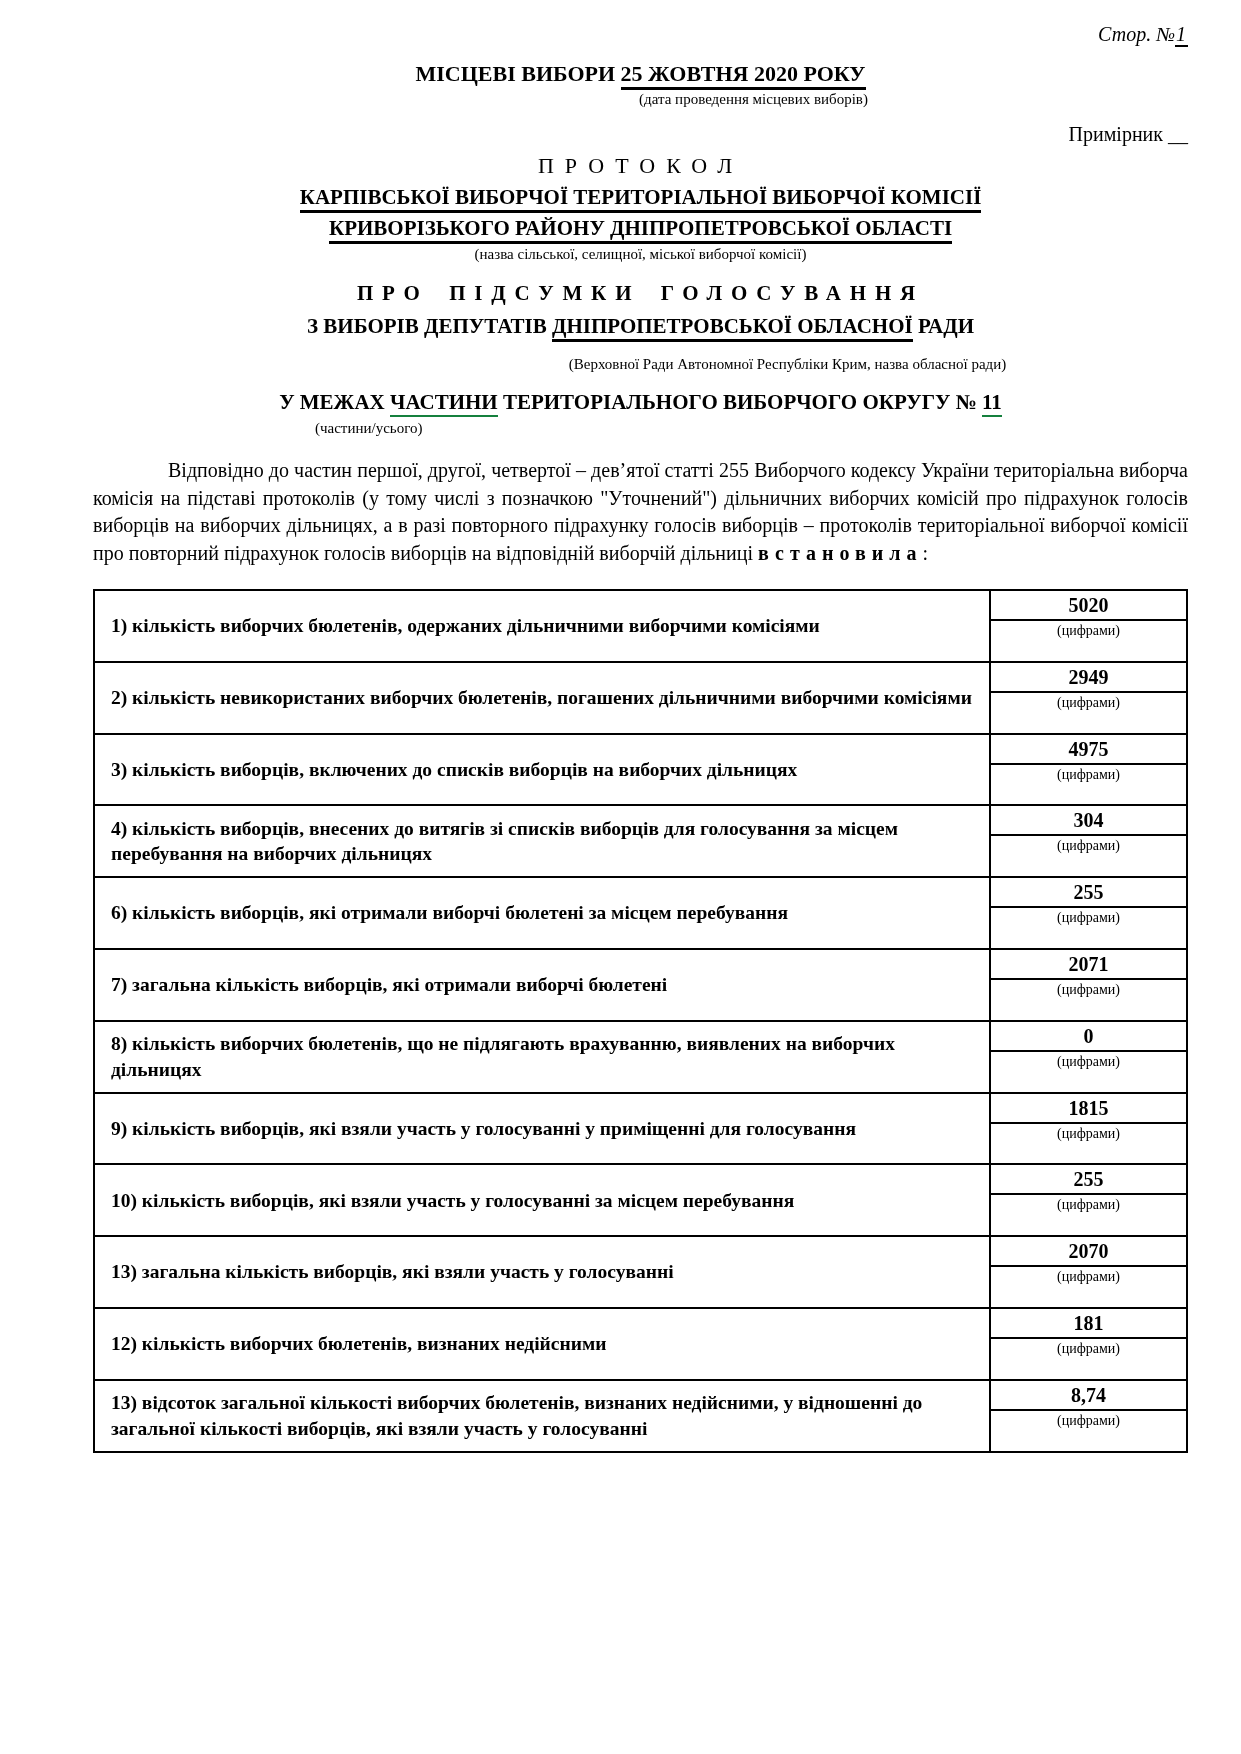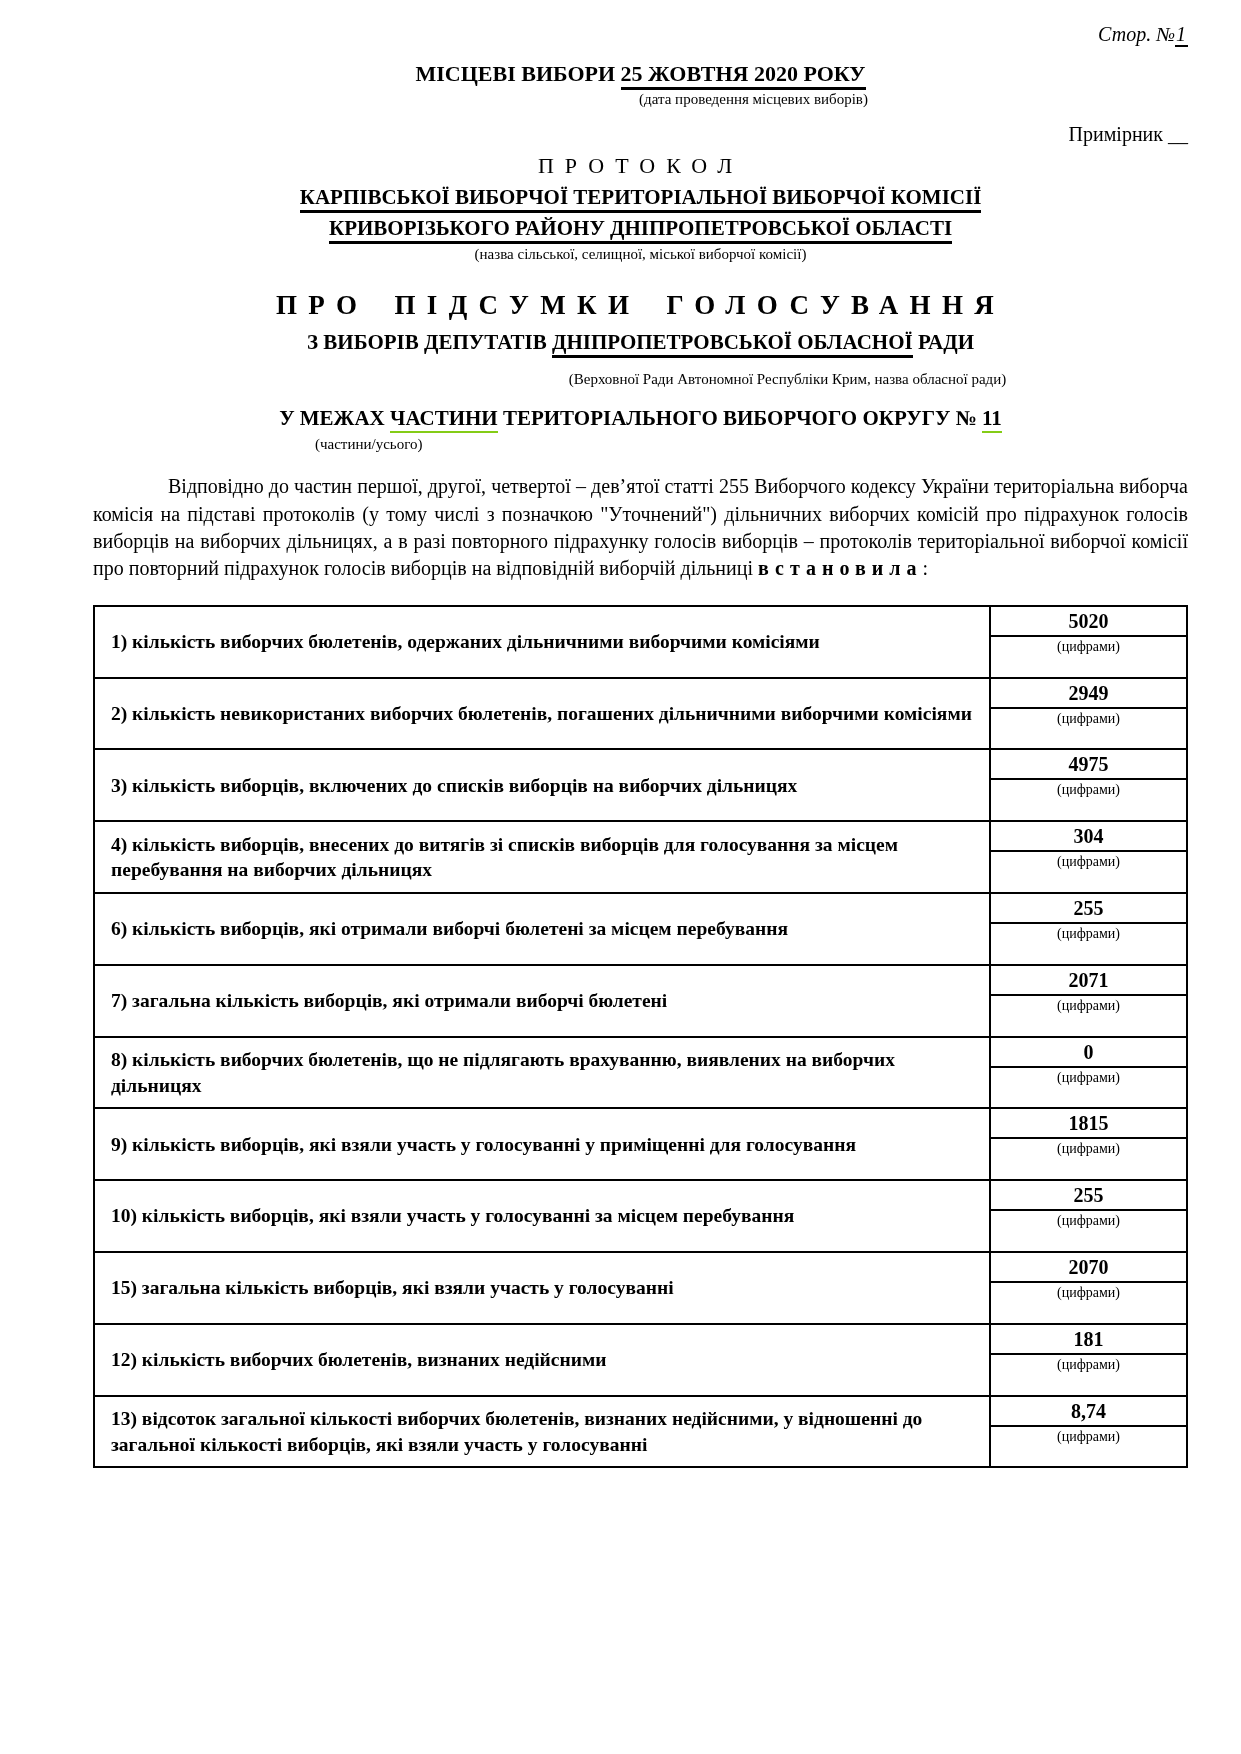--- a/index.html
+++ b/index.html
@@ -25,21 +25,21 @@
   }
   .page-number .pg-num { border-bottom: 2px solid #000; padding: 0 2px 0 1px; }
 
   .title {
     margin-top: 14px;
     font-size: 22px;
     font-weight: bold;
     line-height: 1.25;
   }
   .u3 { border-bottom: 3px solid #000; padding-bottom: 1px; }
-  .u2 { border-bottom: 2px solid #84cc16; padding-bottom: 1px; }
+  .u2 { border-bottom: 2px solid #15803d; padding-bottom: 1px; }
 
   .small-caption {
     font-size: 15px;
     line-height: 1.25;
     margin-top: 2px;
   }
   .date-caption { margin-left: 226px; }
 
   .copy-line {
     margin-top: 14px;
@@ -56,22 +56,22 @@
   }
   .commission-line {
     margin-top: 4px;
     font-size: 21px;
     font-weight: bold;
     line-height: 1.3;
   }
   .name-caption { margin-top: 3px; }
 
   .subject-line1 {
-    margin-top: 24px;
-    font-size: 27px;
+    margin-top: 16px;
+    font-size: 21px;
     font-weight: bold;
     letter-spacing: 0.42em;
     word-spacing: 0.3em;
     line-height: 1.3;
   }
   .subject-line2 {
     margin-top: 6px;
     font-size: 21px;
     font-weight: bold;
     line-height: 1.3;
@@ -237,21 +237,21 @@
     </td>
   </tr>
         <tr>
     <td class="label-cell">10) кількість виборців, які взяли участь у голосуванні за місцем перебування</td>
     <td class="value-cell">
       <div class="value-num">255</div>
       <div class="value-caption">(цифрами)</div>
     </td>
   </tr>
         <tr>
-    <td class="label-cell">15) загальна кількість виборців, які взяли участь у голосуванні</td>
+    <td class="label-cell">13) загальна кількість виборців, які взяли участь у голосуванні</td>
     <td class="value-cell">
       <div class="value-num">2070</div>
       <div class="value-caption">(цифрами)</div>
     </td>
   </tr>
         <tr>
     <td class="label-cell">12) кількість виборчих бюлетенів, визнаних недійсними</td>
     <td class="value-cell">
       <div class="value-num">181</div>
       <div class="value-caption">(цифрами)</div>

